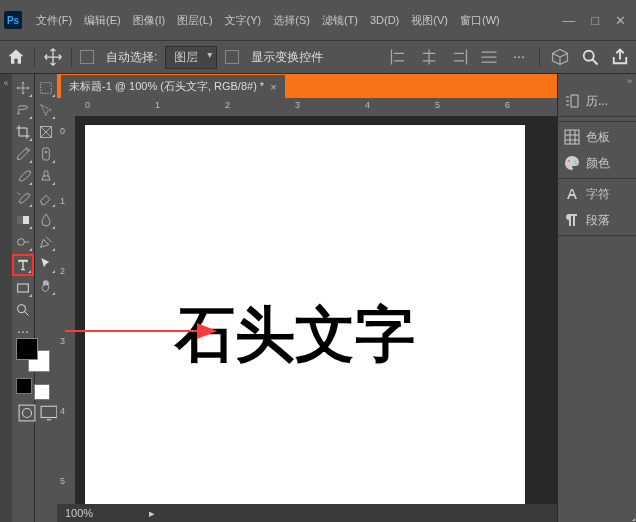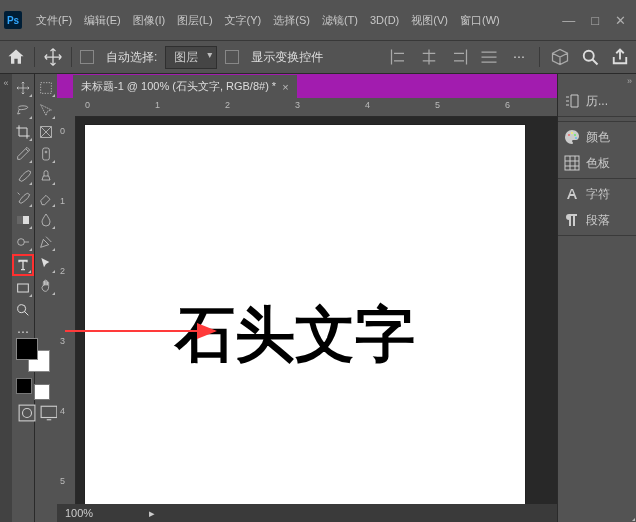--- a/index.html
+++ b/index.html
@@ -28,21 +28,21 @@
   .tool svg{width:16px;height:16px}
   .tool.highlight{border:2px solid #ff3030;width:18px;height:18px}
   .tool-dot{position:absolute;bottom:1px;right:1px;width:0;height:0;border-left:3px solid transparent;border-bottom:3px solid #bbb}
   
   .swatches{position:relative;width:34px;height:34px;margin-top:4px}
   .swatch-fg{position:absolute;top:0;left:0;width:20px;height:20px;background:#000;border:1px solid #888}
   .swatch-bg{position:absolute;bottom:0;right:0;width:20px;height:20px;background:#fff;border:1px solid #888}
   
   .center{flex:1;display:flex;flex-direction:column;background:#2a2a2a;min-width:0}
   .collapse-bar{width:12px;background:#424242;display:flex;align-items:flex-start;justify-content:center;padding-top:4px;color:#aaa;font-size:9px;cursor:pointer}
-  .doc-tabs{height:24px;background:#a21caf;display:flex;align-items:flex-end;padding-left:16px}
+  .doc-tabs{height:24px;background:#f97316;display:flex;align-items:flex-end;padding-left:4px}
   .doc-tab{background:#535353;padding:4px 8px;font-size:11px;color:#ddd;display:flex;align-items:center;gap:6px}
   .doc-tab .x{color:#bbb;cursor:pointer}
   .canvas-area{flex:1;position:relative;overflow:hidden;background:#282828}
   .ruler-h{position:absolute;top:0;left:18px;right:0;height:18px;background:#535353;border-bottom:1px solid #2a2a2a;display:flex;font-size:9px;color:#bbb}
   .ruler-h span{position:absolute;top:2px}
   .ruler-v{position:absolute;top:18px;left:0;bottom:0;width:18px;background:#535353;border-right:1px solid #2a2a2a;font-size:9px;color:#bbb}
   .ruler-v span{position:absolute;left:3px}
   .ruler-corner{position:absolute;top:0;left:0;width:18px;height:18px;background:#535353}
   .canvas-wrap{position:absolute;top:18px;left:18px;right:0;bottom:0;display:flex;align-items:center;justify-content:flex-start;overflow:hidden}
   .canvas{margin:10px 0 0 10px;width:440px;height:380px;background:#fff;position:relative;box-shadow:0 0 0 1px #222}
@@ -364,36 +364,36 @@
       <div class="panel-collapse">»</div>
       <div class="panel-item">
           <svg viewBox="0 0 16 16" stroke="#ccc" fill="none">
             <path d="M2 4h3M2 8h3M2 12h3M7 2h7v12H7z"></path>
           </svg>
           <span>历...</span>
         </div>
       <div class="panel-divider"></div>
       <div class="panel-divider"></div>
       <div class="panel-item">
+          <svg viewBox="0 0 16 16" stroke="#ccc" fill="none">
+            <rect x="1" y="1" width="14" height="14"></rect>
+            <path d="M1 6h14M1 11h14M6 1v14M11 1v14"></path>
+          </svg>
+          <span>色板</span>
+        </div>
+      <div class="panel-item">
           <svg viewBox="0 0 16 16" fill="#ccc">
             <path d="M8 1a7 7 0 00-7 7c0 4 3 7 7 7 1 0 1-1 1-1 0-1-1-1-1-2 0-1 1-1 2-1h2c2 0 3-2 3-4 0-3-3-6-7-6z"></path>
             <circle cx="5" cy="6" r="1" fill="#e66"></circle>
             <circle cx="8" cy="4" r="1" fill="#ee6"></circle>
             <circle cx="11" cy="6" r="1" fill="#6e6"></circle>
             <circle cx="12" cy="9" r="1" fill="#6be"></circle>
           </svg>
           <span>颜色</span>
         </div>
-      <div class="panel-item">
-          <svg viewBox="0 0 16 16" stroke="#ccc" fill="none">
-            <rect x="1" y="1" width="14" height="14"></rect>
-            <path d="M1 6h14M1 11h14M6 1v14M11 1v14"></path>
-          </svg>
-          <span>色板</span>
-        </div>
       <div class="panel-divider"></div>
       <div class="panel-item">
           <svg viewBox="0 0 16 16" fill="#ccc">
             <path d="M3 13L7 3h2l4 10h-2l-1-3H6l-1 3zm3.5-5h3L8 4z"></path>
           </svg>
           <span>字符</span>
         </div>
       <div class="panel-item">
           <svg viewBox="0 0 16 16" fill="#ccc">
             <path d="M6 2h7v2h-2v10h-2V4H7v10H5V8a3 3 0 010-6z"></path>

